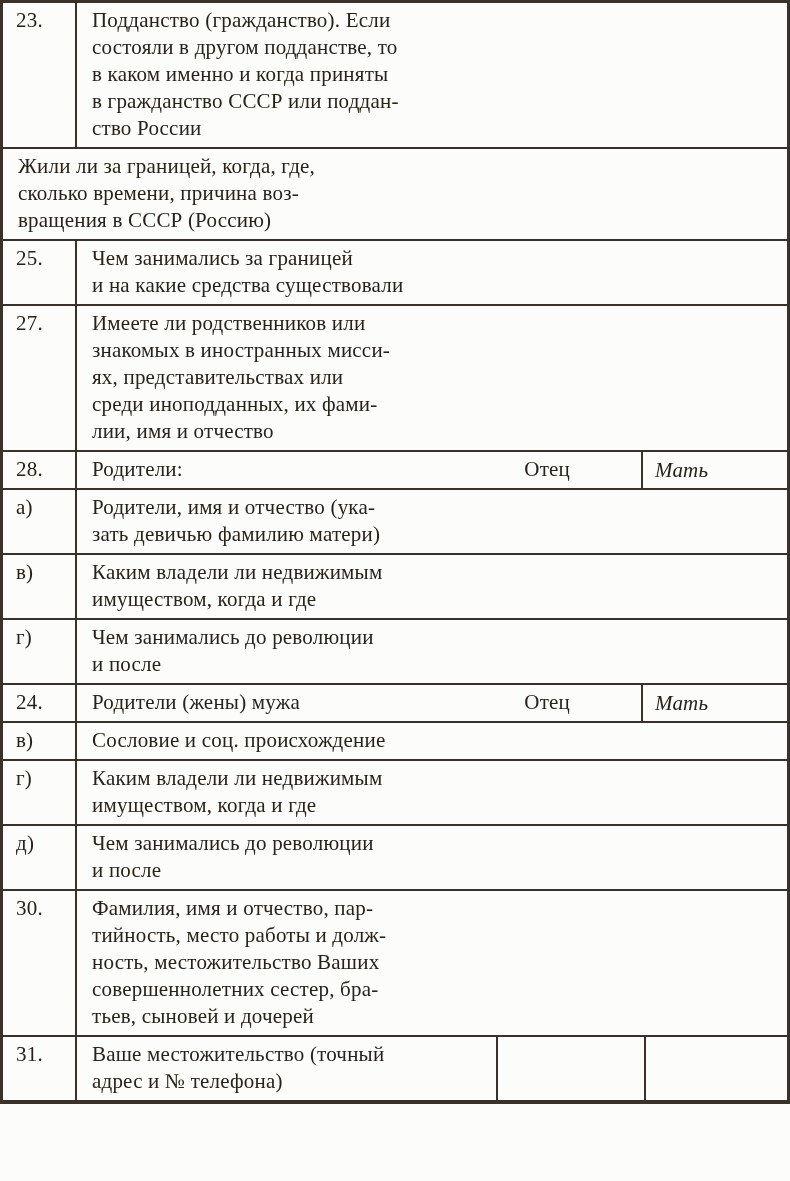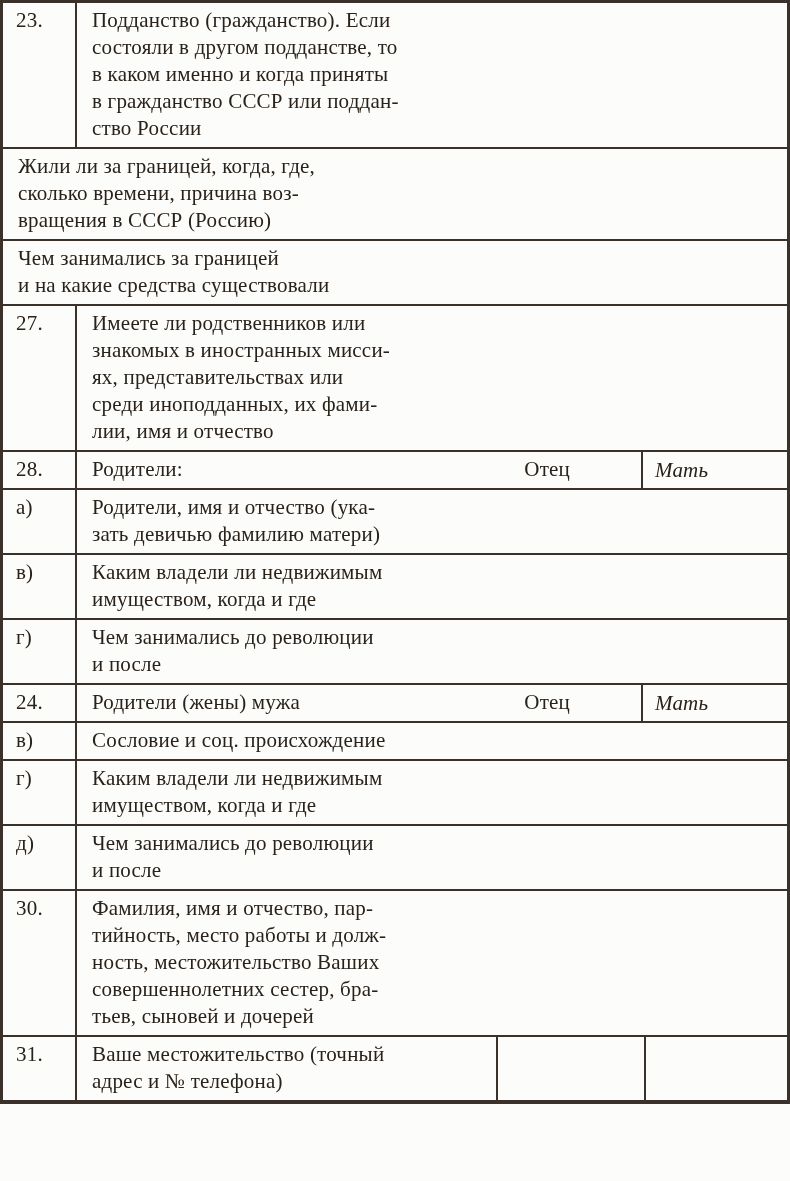--- a/index.html
+++ b/index.html
@@ -80,20 +80,21 @@
 в каком именно и когда приняты
 в гражданство СССР или поддан-
 ство России</div>
       </div>
       <div class="row question">
         <div class="cell q">Жили ли за границей, когда, где,
 сколько времени, причина воз-
 вращения в СССР (Россию)</div>
       </div>
       <div class="row question">
+        <div class="cell num">25.</div>
         <div class="cell q">Чем занимались за границей
 и на какие средства существовали</div>
       </div>
       <div class="row question">
         <div class="cell num">27.</div>
         <div class="cell q">Имеете ли родственников или
 знакомых в иностранных мисси-
 ях, представительствах или
 среди иноподданных, их фами-
 лии, имя и отчество</div>

